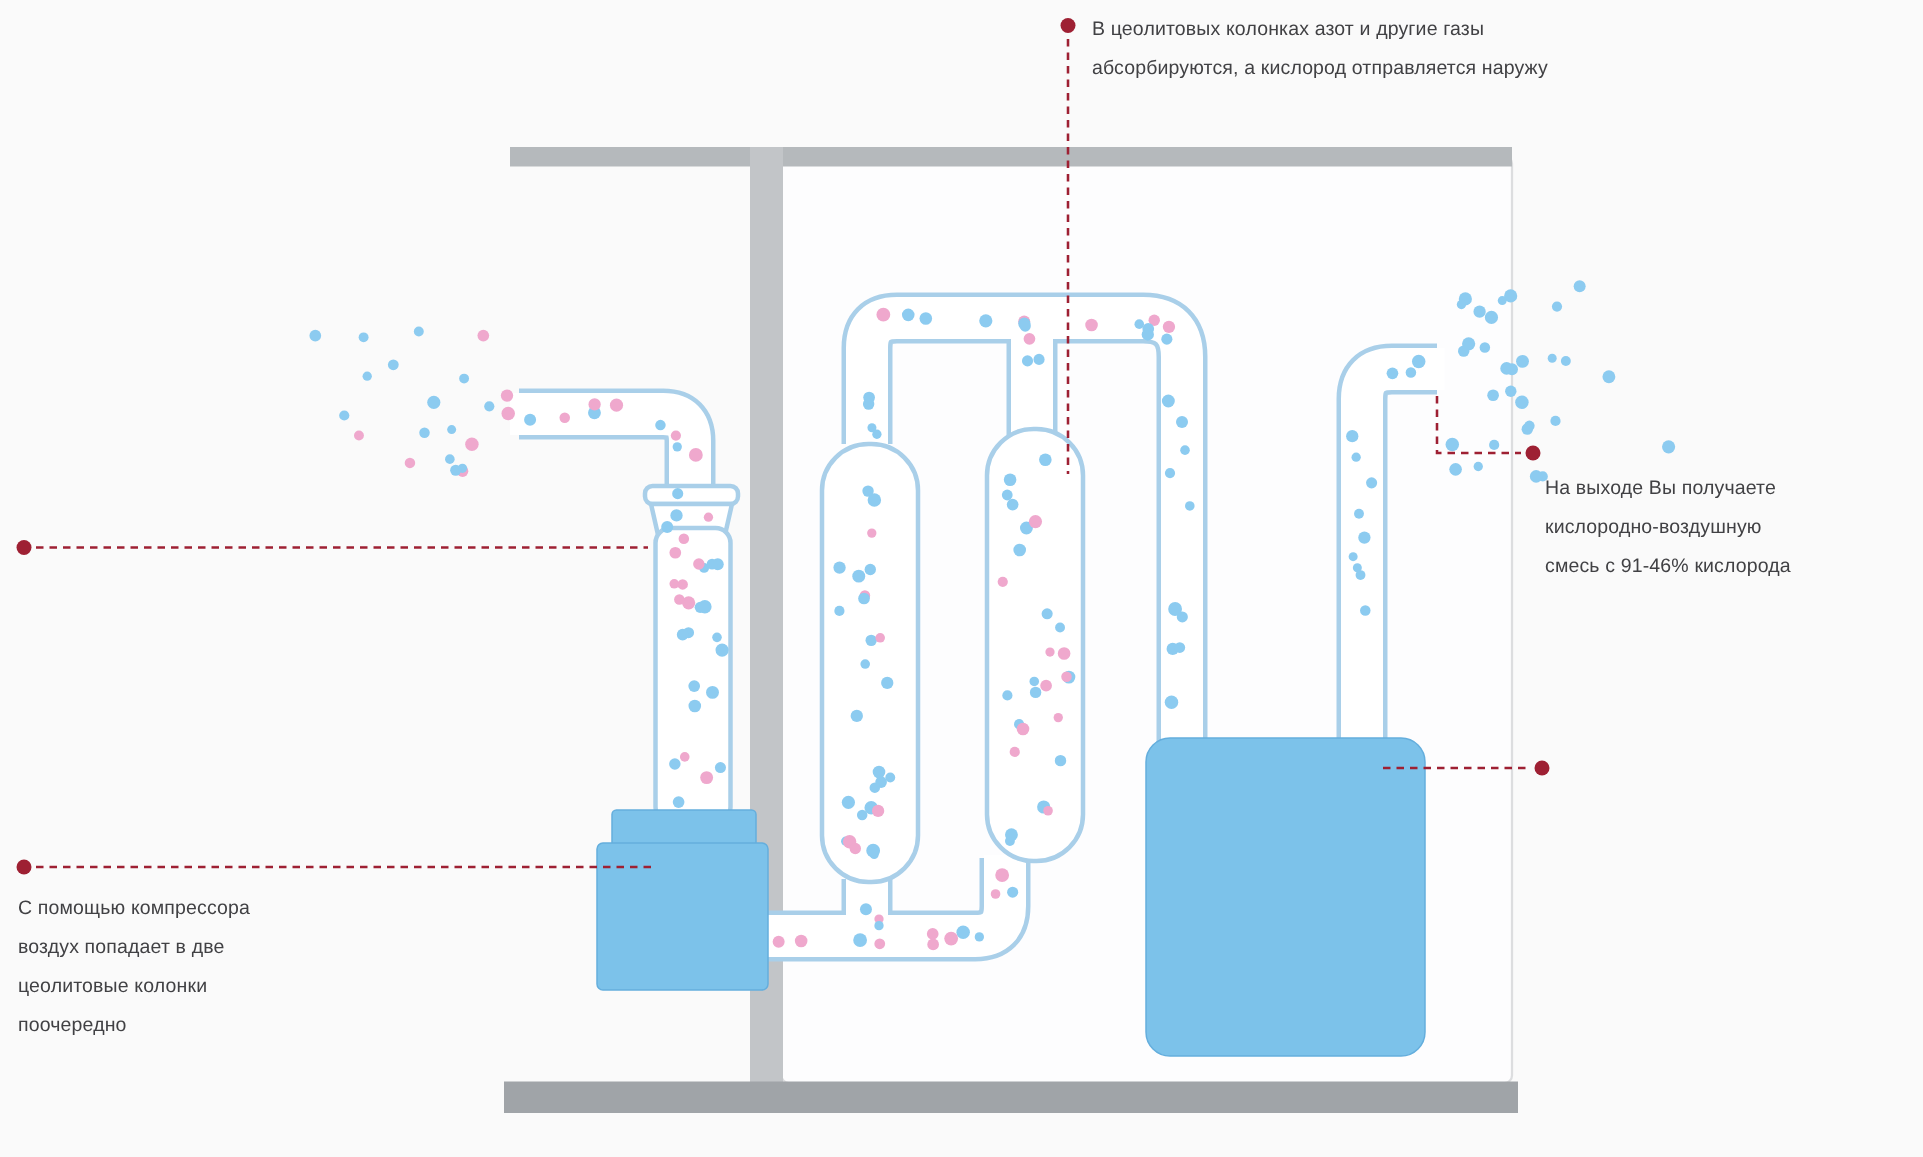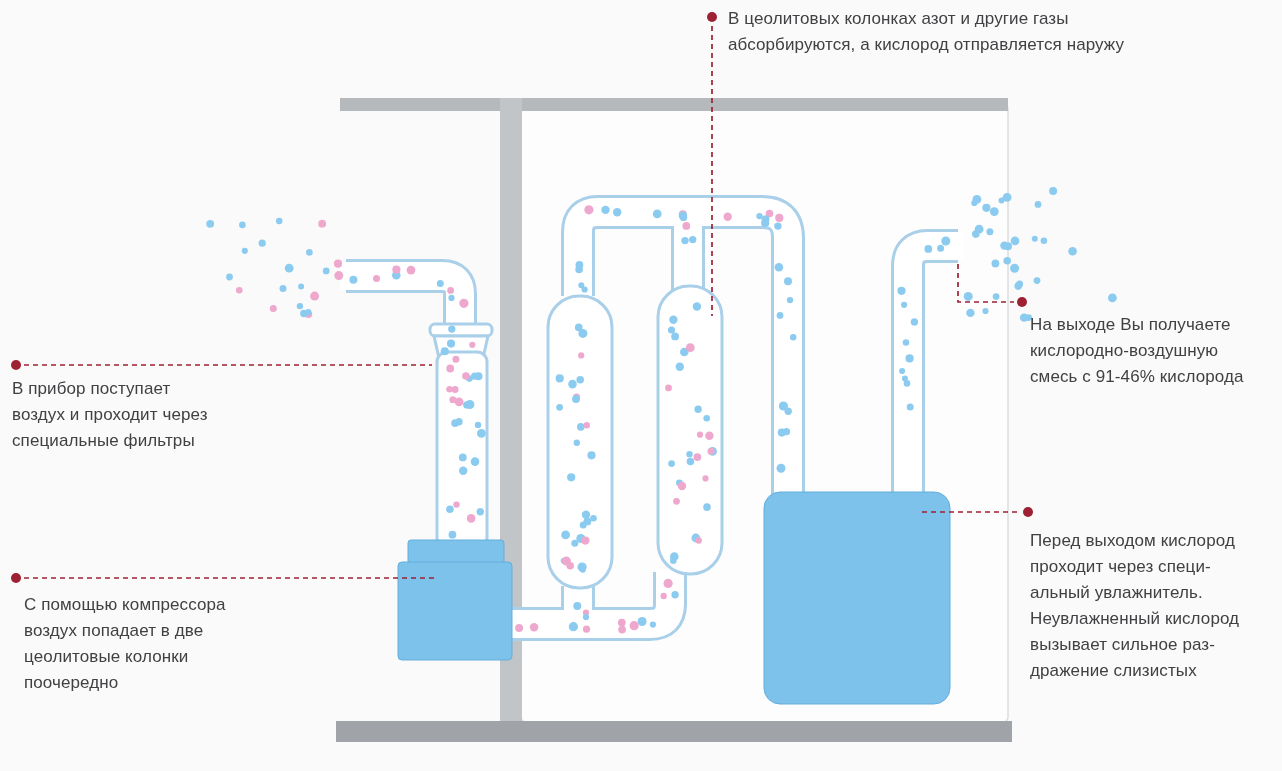--- a/index.html
+++ b/index.html
@@ -3,21 +3,21 @@
 <meta charset="utf-8">
 <style>
   html,body{margin:0;padding:0;background:#fafafa;}
   .stage{
     position:relative;width:1282px;height:771px;overflow:hidden;
     background:#fafafa;font-family:"Liberation Sans",sans-serif;
   }
   svg.diagram{position:absolute;left:0;top:0;width:1282px;height:771px;}
   .note{
     position:absolute;white-space:pre-line;
-    font-size:17px;line-height:26px;color:#414144;
+    font-size:13px;line-height:26px;color:#414144;
     letter-spacing:.1px;
   }
   
   .panel{fill:#fdfdfe;stroke:#dcdddf;stroke-width:1.5;}
   .bar-top{fill:var(--frame-top,#b5b9bc);}
   .bar-divider{fill:var(--frame-div,#c2c5c8);}
   .bar-bottom{fill:var(--frame-bottom,#a0a4a8);}
   
   .pipe-outer path{fill:none;stroke:var(--pipe,#a9cfe9);stroke-width:34;stroke-linejoin:round;stroke-linecap:butt;}
   .pipe-inner path{fill:none;stroke:#ffffff;stroke-width:28;stroke-linejoin:round;stroke-linecap:butt;}
@@ -288,33 +288,24 @@
       <path d="M958,264 L958,302 L1014,302"></path>
 
       <circle cx="1028" cy="512" r="5"></circle>
       <path d="M922,512 L1020,512"></path>
     </g>
   </svg>
 
   <div class="note" style="left:728px;top:6px;width:480px">В цеолитовых колонках азот и другие газы
 абсорбируются, а кислород отправляется наружу</div>
 
-  <div class="note" style="left:12px;top:376px;width:240px">В прибор поступает
-воздух и проходит через
-специальные фильтры</div>
-
-  <div class="note" style="left:24px;top:592px;width:240px">С помощью компрессора
+
+  <div class="note" style="left:12px;top:592px;width:240px">С помощью компрессора
 воздух попадает в две
 цеолитовые колонки
 поочередно</div>
 
   <div class="note" style="left:1030px;top:312px;width:250px">На выходе Вы получаете
 кислородно-воздушную
 смесь с 91-46% кислорода</div>
 
-  <div class="note" style="left:1030px;top:528px;width:250px">Перед выходом кислород
-проходит через специ-
-альный увлажнитель.
-Неувлажненный кислород
-вызывает сильное раз-
-дражение слизистых</div>
 
 </div>
 
 </body></html>

